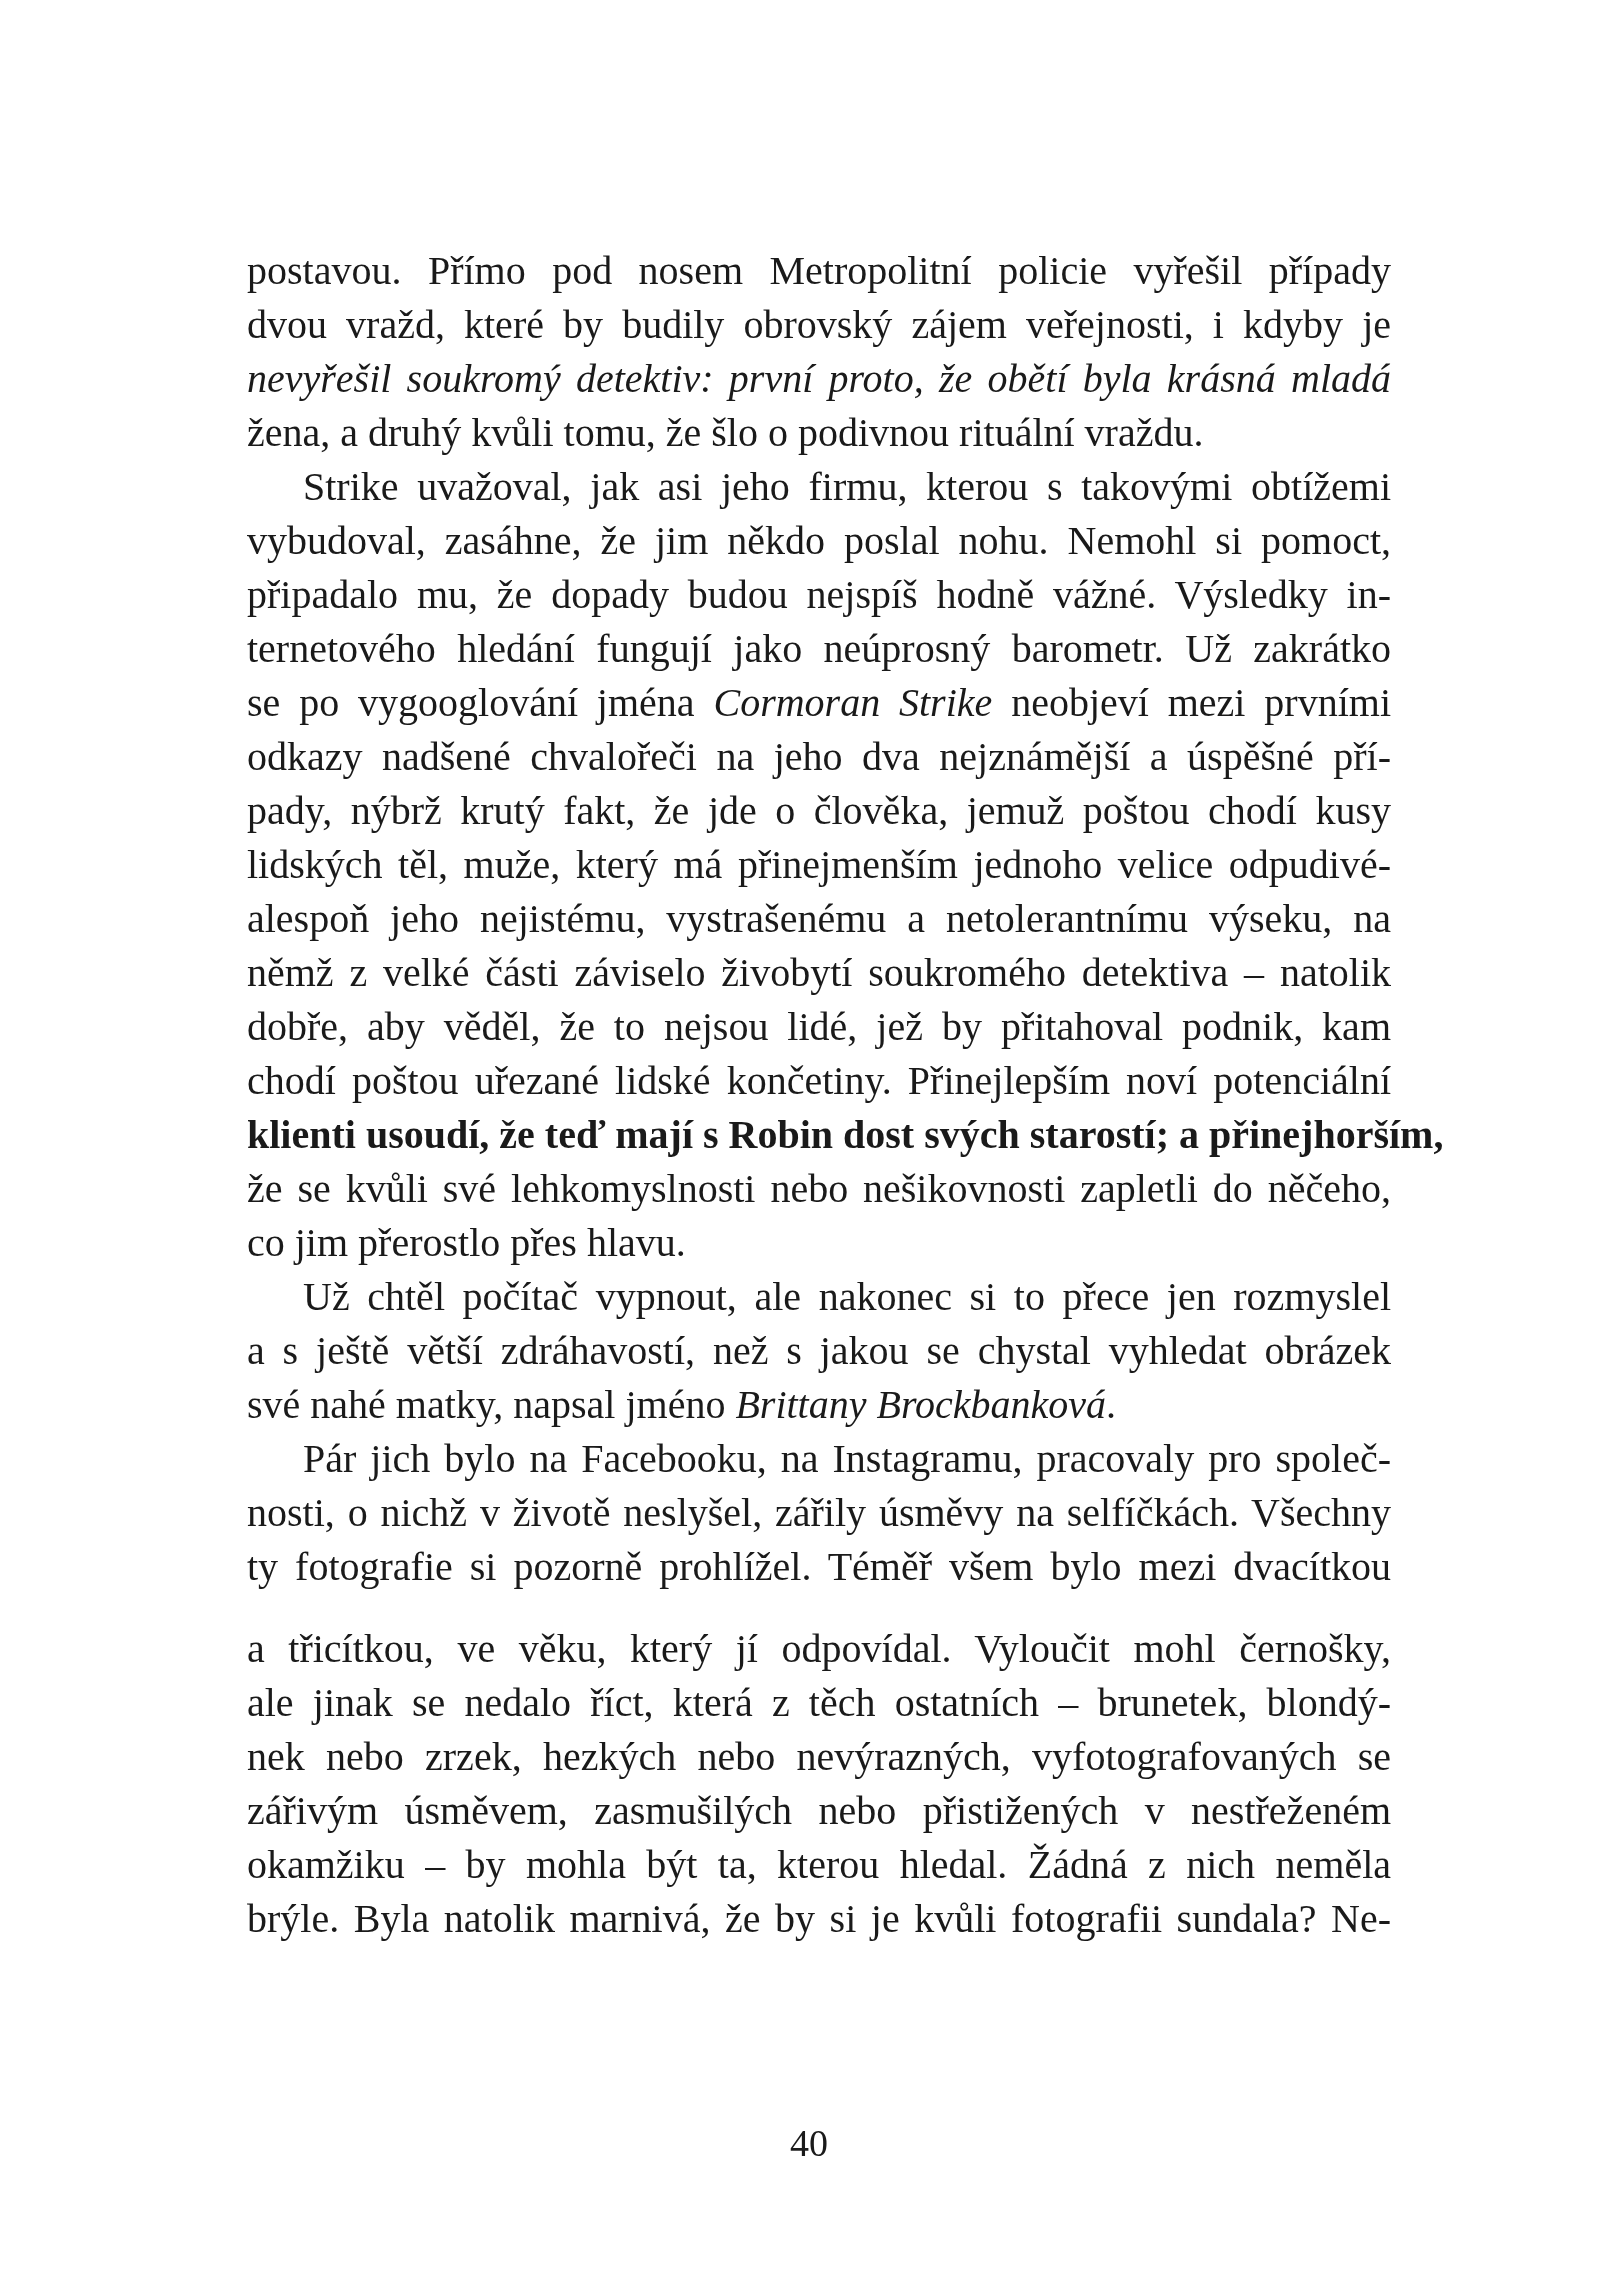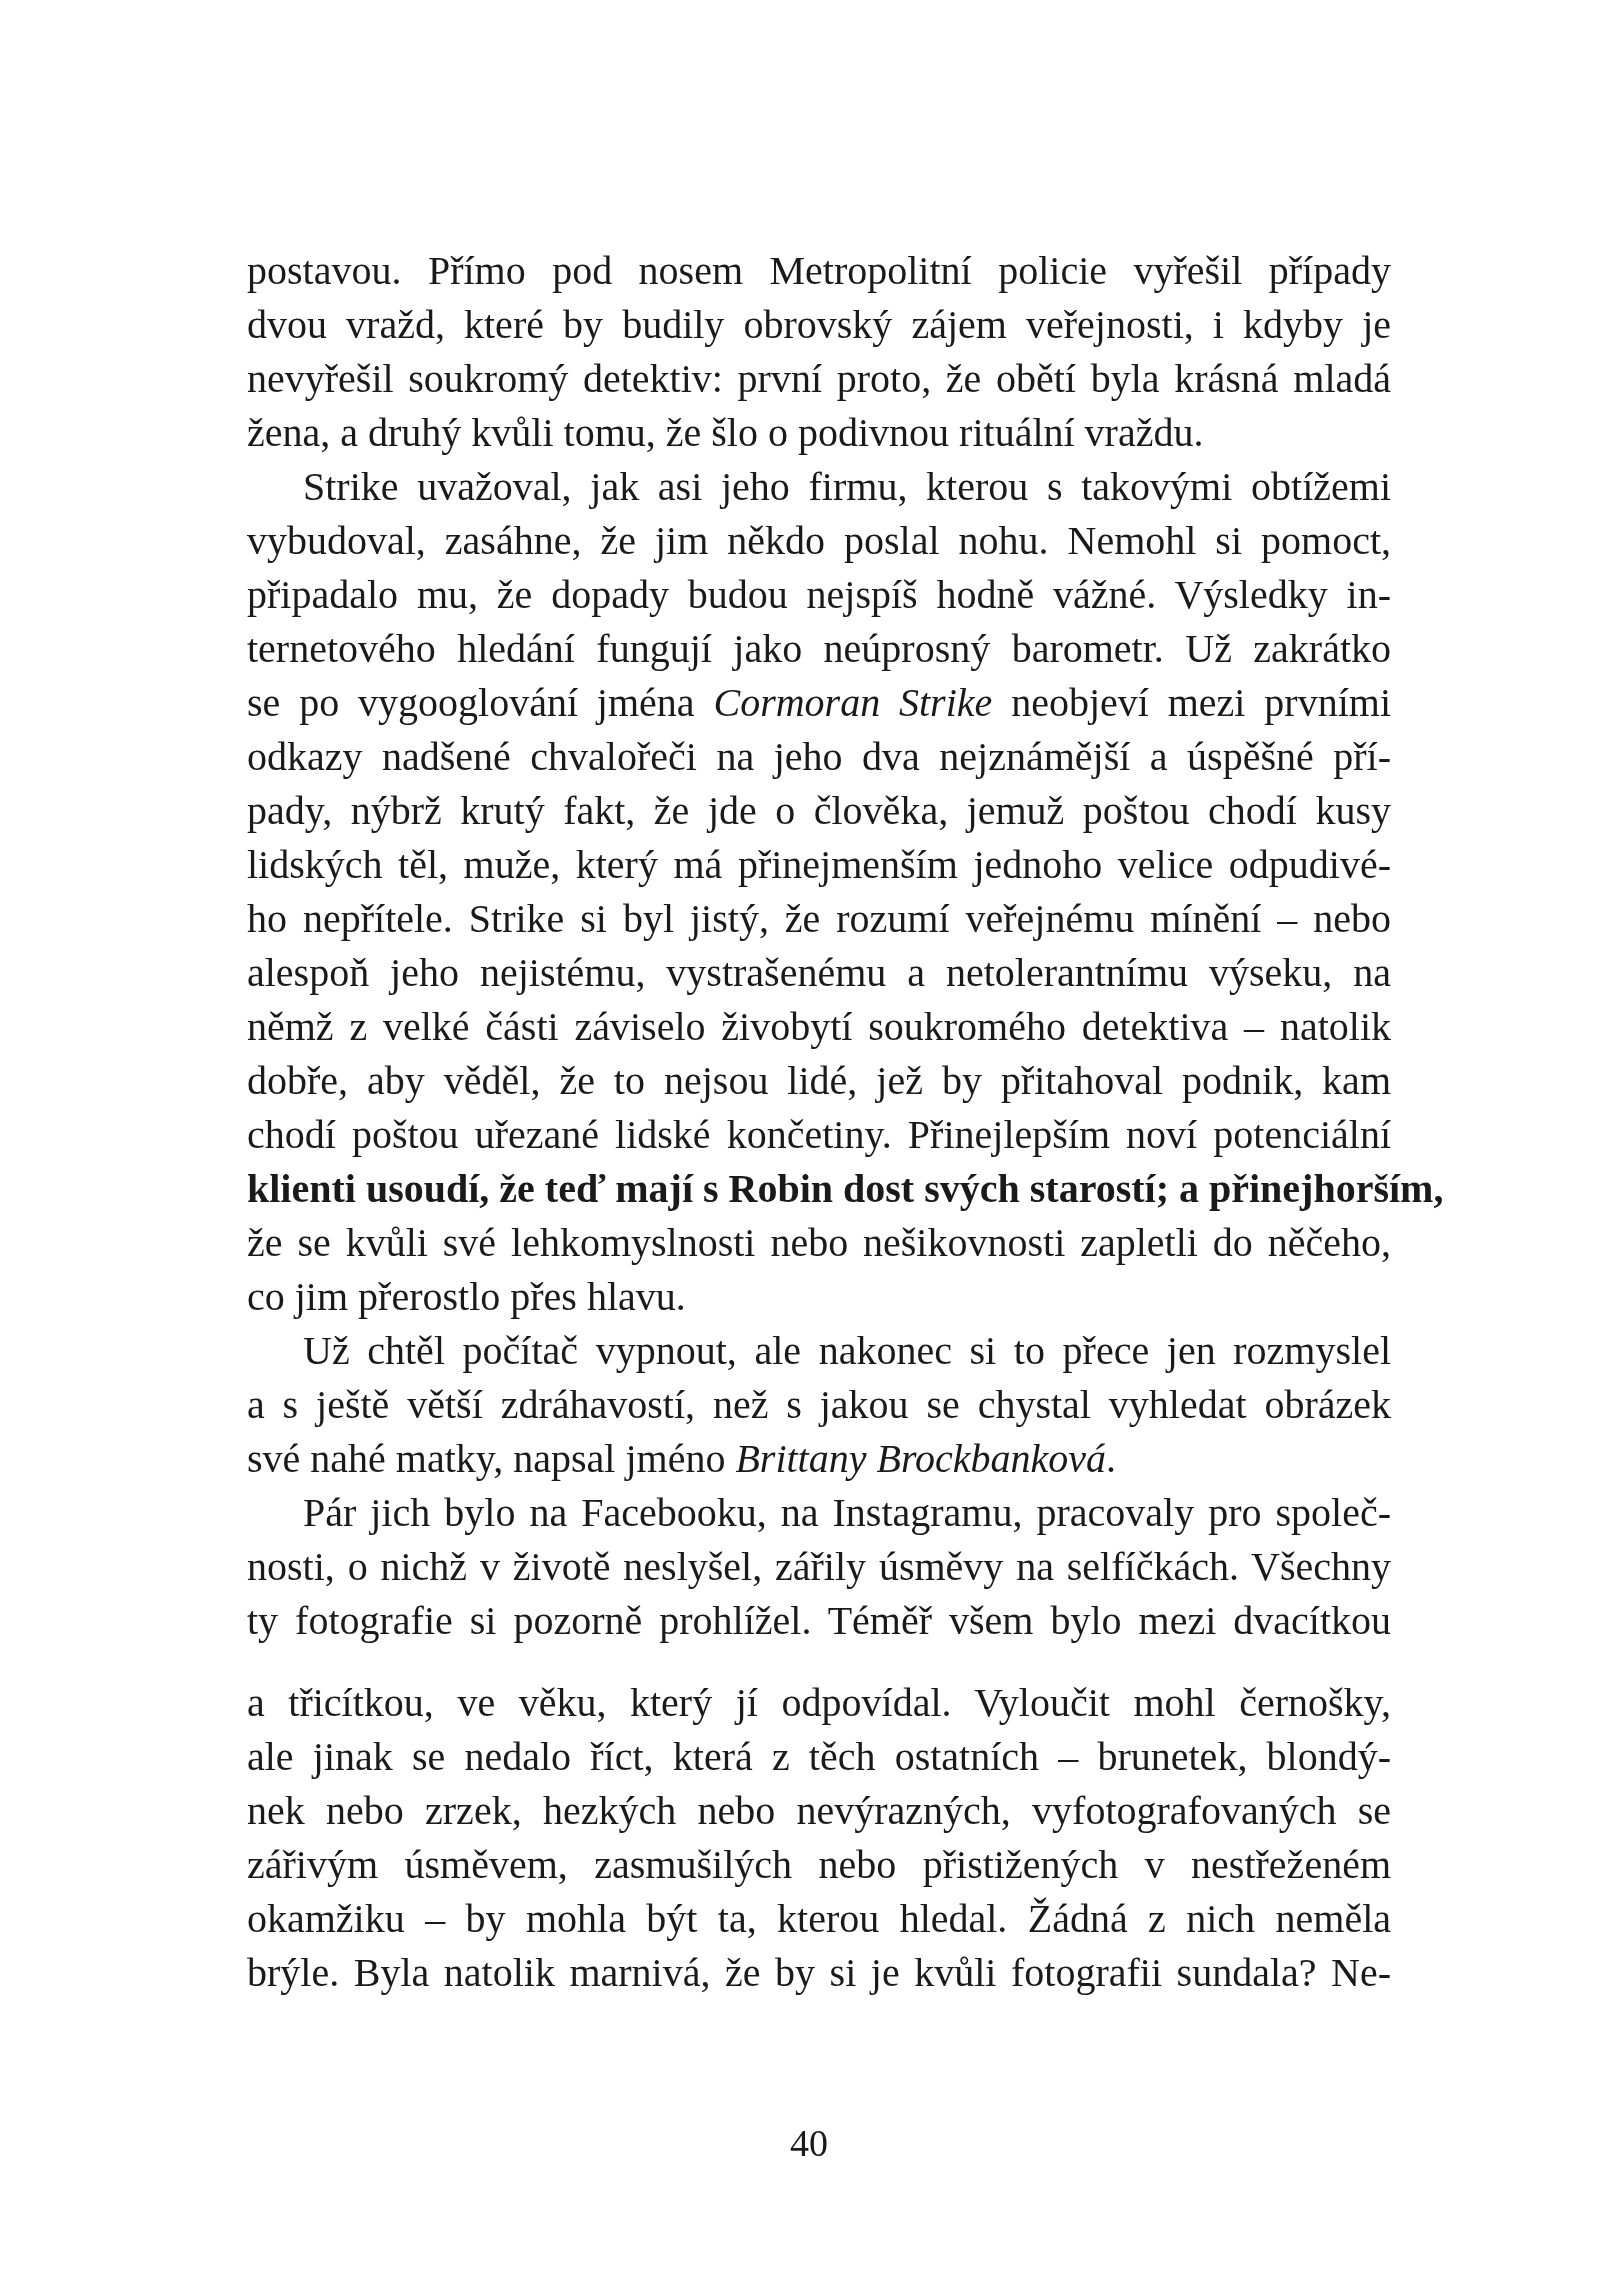--- a/index.html
+++ b/index.html
@@ -25,32 +25,31 @@
     font-size: 38px; color: #1a1a1a;
   }
 </style>
 </head>
 <body>
 
 <div class="page">
   <div class="text-block">
     <div class="line" style="white-space: nowrap;"><span style="white-space: nowrap; word-spacing: 0px;">postavou. Přímo pod nosem Metropolitní policie vyřešil případy</span></div>
     <div class="line" style="white-space: nowrap;"><span style="white-space: nowrap; word-spacing: 0px;">dvou vražd, které by budily obrovský zájem veřejnosti, i kdyby je</span></div>
-    <div class="line" style="white-space: nowrap;"><span style="white-space: nowrap; word-spacing: 0px;">nevyřešil soukromý detektiv: první proto, že obětí byla krásná mladá</span></div>
+    <div class="line" style="white-space: nowrap;"><span style="white-space: nowrap; word-spacing: 0px; font-style: italic;">nevyřešil soukromý detektiv: první proto, že obětí byla krásná mladá</span></div>
     <div class="line last" style="white-space: nowrap;"><span style="white-space: nowrap;">žena, a druhý kvůli tomu, že šlo o podivnou rituální vraždu.</span></div>
 
     <div class="line indent" style="white-space: nowrap;"><span style="white-space: nowrap; word-spacing: 0px;">Strike uvažoval, jak asi jeho firmu, kterou s takovými obtížemi</span></div>
     <div class="line" style="white-space: nowrap;"><span style="white-space: nowrap; word-spacing: 0px;">vybudoval, zasáhne, že jim někdo poslal nohu. Nemohl si pomoct,</span></div>
     <div class="line" style="white-space: nowrap;"><span style="white-space: nowrap; word-spacing: 0px;">připadalo mu, že dopady budou nejspíš hodně vážné. Výsledky in-</span></div>
     <div class="line" style="white-space: nowrap;"><span style="white-space: nowrap; word-spacing: 0px;">ternetového hledání fungují jako neúprosný barometr. Už zakrátko</span></div>
     <div class="line" style="white-space: nowrap;"><span style="white-space: nowrap; word-spacing: 0px;"><span>se po vygooglování jména </span><em>Cormoran Strike</em><span> neobjeví mezi prvními</span></span></div>
     <div class="line" style="white-space: nowrap;"><span style="white-space: nowrap; word-spacing: 0px;">odkazy nadšené chvalořeči na jeho dva nejznámější a úspěšné pří-</span></div>
     <div class="line" style="white-space: nowrap;"><span style="white-space: nowrap; word-spacing: 0px;">pady, nýbrž krutý fakt, že jde o člověka, jemuž poštou chodí kusy</span></div>
     <div class="line" style="white-space: nowrap;"><span style="white-space: nowrap; word-spacing: 0px;">lidských těl, muže, který má přinejmenším jednoho velice odpudivé-</span></div>
-    <div class="line" style="white-space: nowrap;"><span style="white-space: nowrap; word-spacing: 0px;">ho nepřítele. Strike si byl jistý, že rozumí veřejnému mínění – nebo</span></div>
     <div class="line" style="white-space: nowrap;"><span style="white-space: nowrap; word-spacing: 0px;">alespoň jeho nejistému, vystrašenému a netolerantnímu výseku, na</span></div>
     <div class="line" style="white-space: nowrap;"><span style="white-space: nowrap; word-spacing: 0px;">němž z velké části záviselo živobytí soukromého detektiva – natolik</span></div>
     <div class="line" style="white-space: nowrap;"><span style="white-space: nowrap; word-spacing: 0px;">dobře, aby věděl, že to nejsou lidé, jež by přitahoval podnik, kam</span></div>
     <div class="line" style="white-space: nowrap;"><span style="white-space: nowrap; word-spacing: 0px;">chodí poštou uřezané lidské končetiny. Přinejlepším noví potenciální</span></div>
     <div class="line" style="white-space: nowrap;"><span style="white-space: nowrap; word-spacing: 0px; font-weight: bold;">klienti usoudí, že teď mají s Robin dost svých starostí; a přinejhorším,</span></div>
     <div class="line" style="white-space: nowrap;"><span style="white-space: nowrap; word-spacing: 0px;">že se kvůli své lehkomyslnosti nebo nešikovnosti zapletli do něčeho,</span></div>
     <div class="line last" style="white-space: nowrap;"><span style="white-space: nowrap;">co jim přerostlo přes hlavu.</span></div>
 
     <div class="line indent" style="white-space: nowrap;"><span style="white-space: nowrap; word-spacing: 0px;">Už chtěl počítač vypnout, ale nakonec si to přece jen rozmyslel</span></div>
     <div class="line" style="white-space: nowrap;"><span style="white-space: nowrap; word-spacing: 0px;">a s ještě větší zdráhavostí, než s jakou se chystal vyhledat obrázek</span></div>

